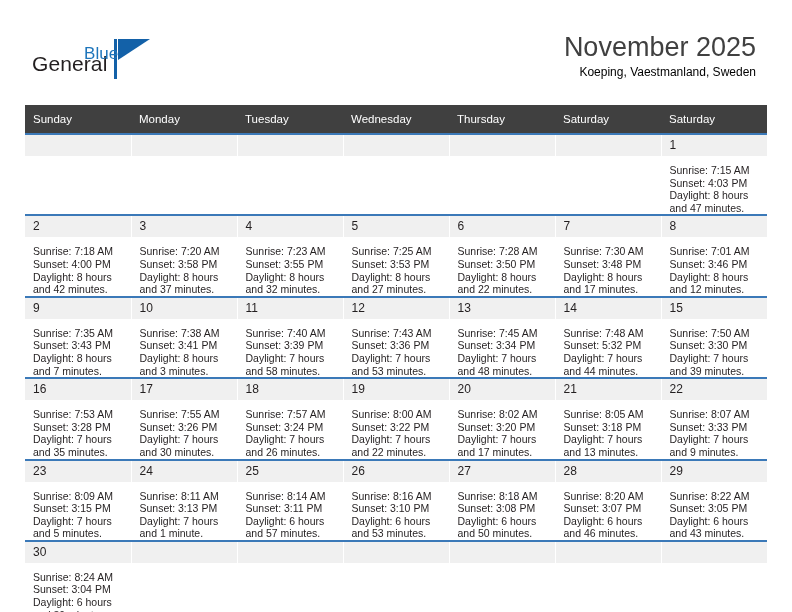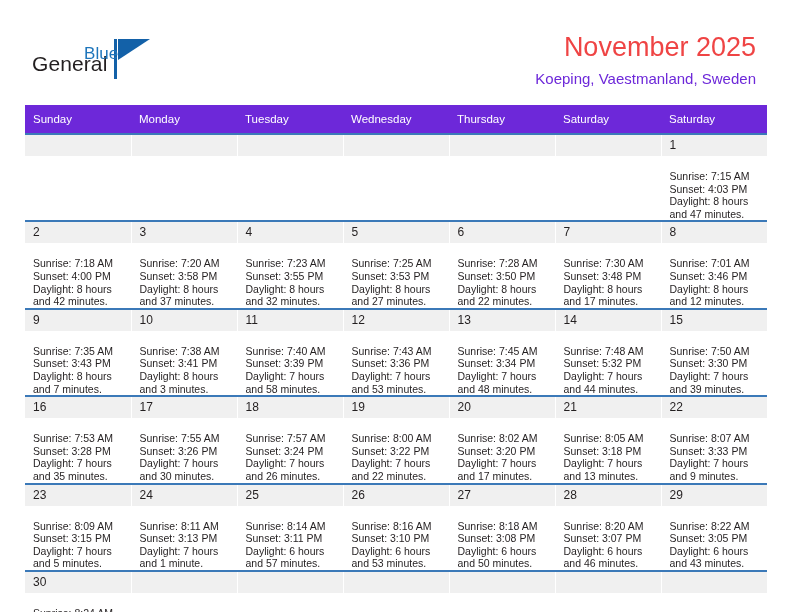--- a/index.html
+++ b/index.html
@@ -75,46 +75,45 @@
 
   .title-block {
     position: absolute;
     right: 36px;
     top: 30px;
     text-align: right;
   }
   .cal-title {
     font-size: 27px;
     font-weight: normal;
-    color: #ef4444;
+    color: #404040;
     line-height: 34px;
     white-space: nowrap;
   }
   .cal-subtitle {
-    margin-top: 7px;
-    font-size: 15px;
-    color: #6d28d9;
+    font-size: 12px;
+    color: #000000;
     line-height: 16px;
     white-space: nowrap;
   }
 
   
   .cal-wrap {
     position: absolute;
     left: 25px;
     top: 105px;
     width: 742px;
   }
   table.cal {
     width: 742px;
     border-collapse: collapse;
     table-layout: fixed;
   }
   table.cal th {
-    background: #6d28d9;
+    background: #404040;
     color: #ffffff;
     font-size: 11.5px;
     font-weight: normal;
     text-align: left;
     padding: 5px 0 5px 8px;
     height: 18px;
     border: none;
   }
   table.cal td {
     vertical-align: top;
@@ -133,21 +132,21 @@
     font-size: 12px;
     color: #231f20;
     padding: 3px 0 3px 8px;
     height: 15px;
     line-height: 15px;
   }
   .daynum.blank {
     color: transparent;
   }
   .cellbody {
-    padding: 14px 4px 0 8px;
+    padding: 8px 4px 0 8px;
     font-size: 10.5px;
     line-height: 12.6px;
     color: #231f20;
   }
   .cellbody div {
     white-space: nowrap;
   }
   td.empty .cellbody { visibility: hidden; }
 </style>
 </head>

